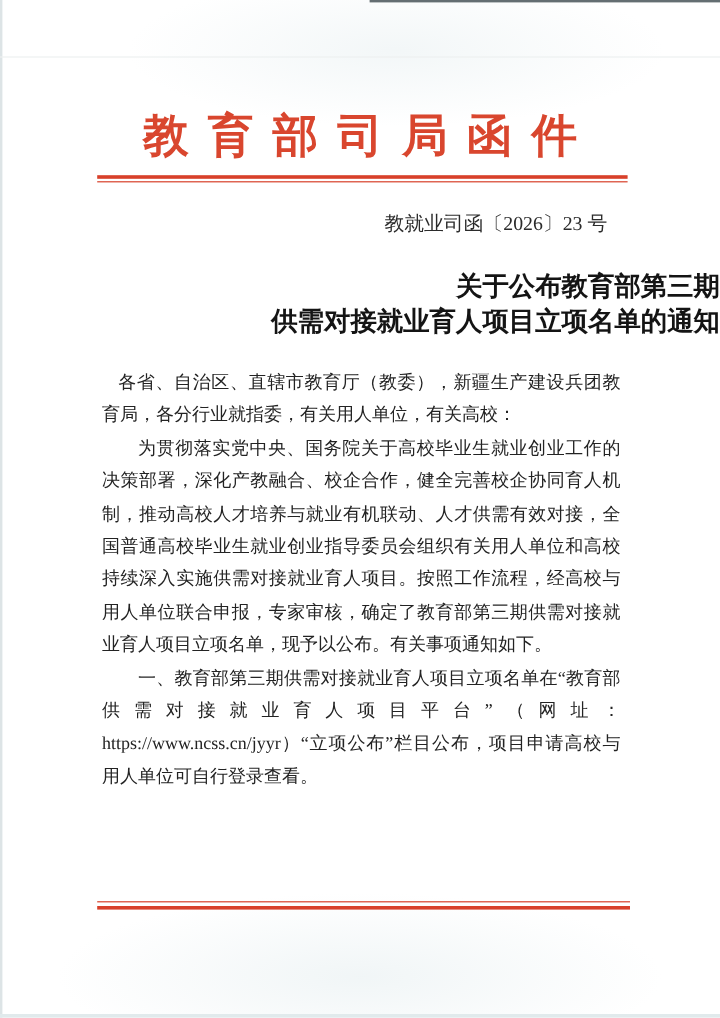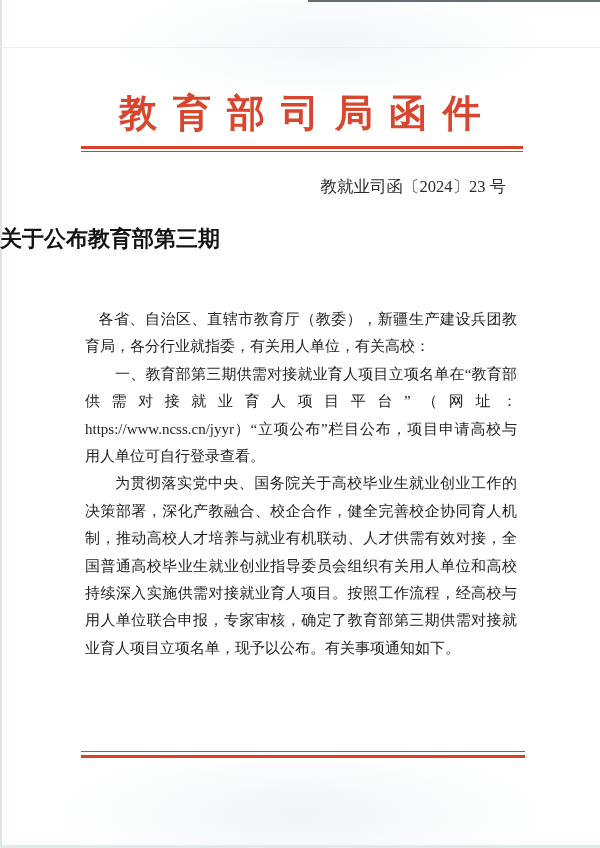--- a/index.html
+++ b/index.html
@@ -68,21 +68,21 @@
     top: 176px; right: 94px;
     font-size: 16.5px;
     color: #2b2b2b;
     white-space: nowrap;
   }
   .title {
     position: absolute;
     top: 225px; left: 0;
     width: 600px;
     margin: 0;
-    text-align: left;
+    text-align: right;
     font-size: 22px;
     font-weight: 700;
     line-height: 28.5px;
     color: #141414;
   }
   .body-text {
     position: absolute;
     top: 306px; left: 85px;
     width: 432px;
     height: 442px;
@@ -111,27 +111,28 @@
 
   <div class="scan-top-right"></div>
   <div class="scan-left-edge"></div>
   <div class="scan-bottom-edge"></div>
   <div class="scan-seam"></div>
 
   <div class="letterhead">教育部司局函件</div>
 
   <div class="header-rule"></div>
 
-  <div class="doc-number">教就业司函〔2024〕23 号</div>
+  <div class="doc-number">教就业司函〔2026〕23 号</div>
 
   <h1 class="title">
     <span>关于公布教育部第三期</span><br>
+    <span>供需对接就业育人项目立项名单的通知</span>
   </h1>
 
   <div class="body-text">
     <p class="salutation">各省、自治区、直辖市教育厅（教委），新疆生产建设兵团教育局，各分行业就指委，有关用人单位，有关高校：</p>
+    <p class="indent">为贯彻落实党中央、国务院关于高校毕业生就业创业工作的决策部署，深化产教融合、校企合作，健全完善校企协同育人机制，推动高校人才培养与就业有机联动、人才供需有效对接，全国普通高校毕业生就业创业指导委员会组织有关用人单位和高校持续深入实施供需对接就业育人项目。按照工作流程，经高校与用人单位联合申报，专家审核，确定了教育部第三期供需对接就业育人项目立项名单，现予以公布。有关事项通知如下。</p>
     <p class="indent">一、教育部第三期供需对接就业育人项目立项名单在“教育部供需对接就业育人项目平台”（网址：https://www.ncss.cn/jyyr）“立项公布”栏目公布，项目申请高校与用人单位可自行登录查看。</p>
-    <p class="indent">为贯彻落实党中央、国务院关于高校毕业生就业创业工作的决策部署，深化产教融合、校企合作，健全完善校企协同育人机制，推动高校人才培养与就业有机联动、人才供需有效对接，全国普通高校毕业生就业创业指导委员会组织有关用人单位和高校持续深入实施供需对接就业育人项目。按照工作流程，经高校与用人单位联合申报，专家审核，确定了教育部第三期供需对接就业育人项目立项名单，现予以公布。有关事项通知如下。</p>
   </div>
 
   <div class="footer-rule"></div>
 
 </div>
 
 </body></html>

